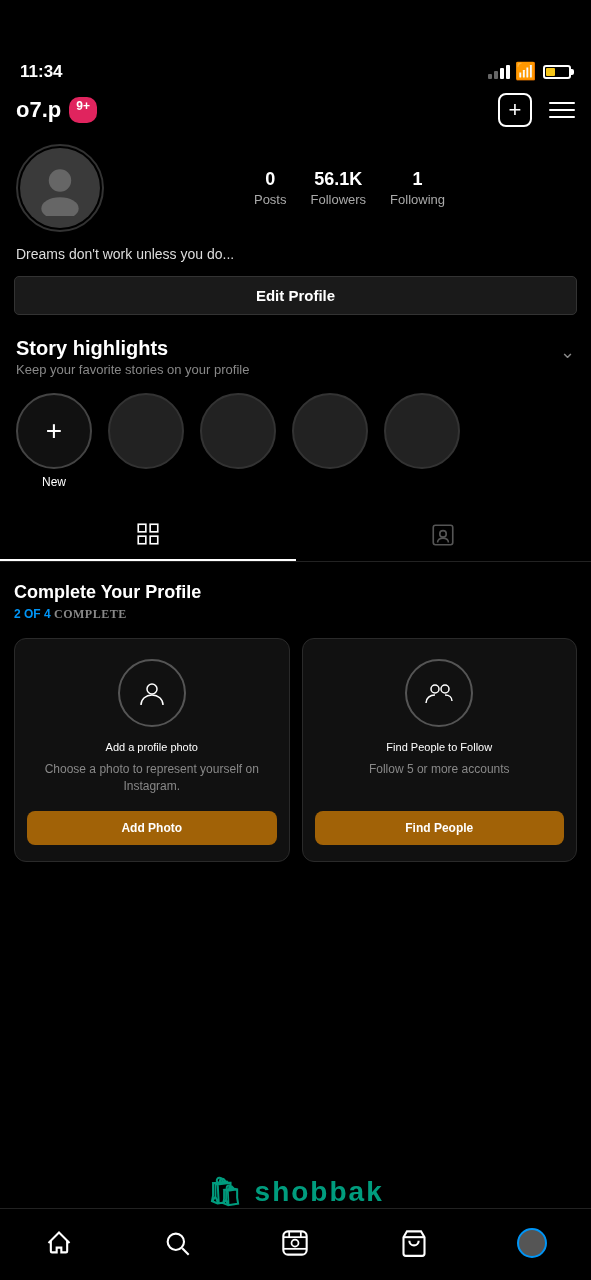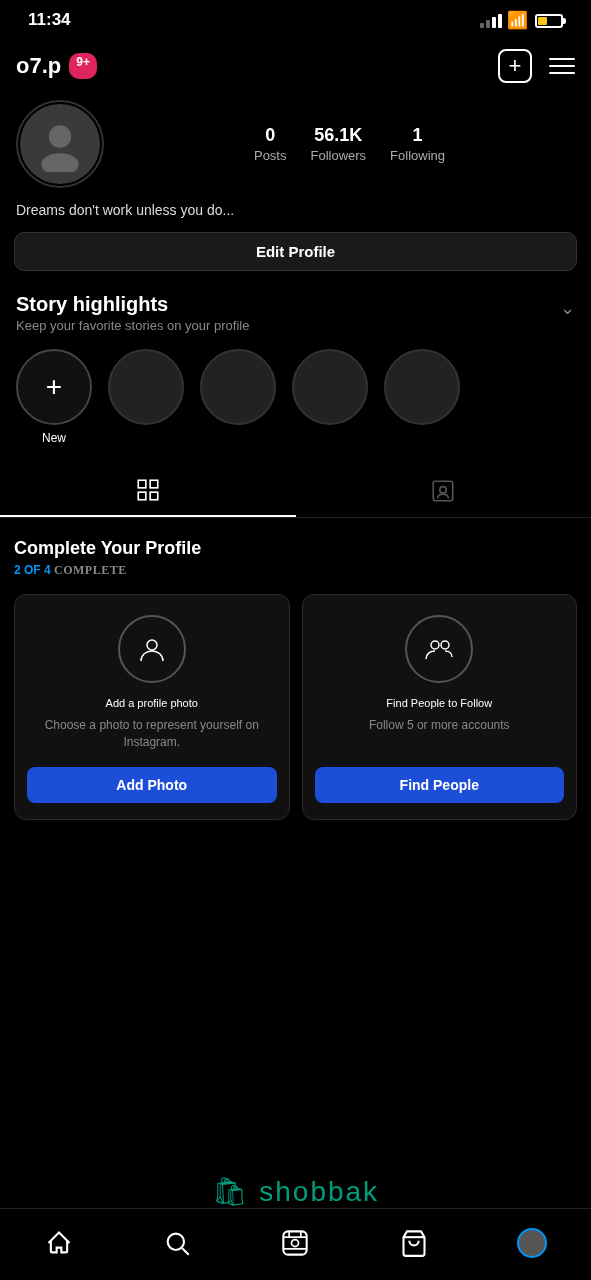--- a/index.html
+++ b/index.html
@@ -11,23 +11,24 @@
       width: 591px;
       min-height: 1280px;
       position: relative;
       overflow-x: hidden;
     }
 
     
     .status-bar {
       display: flex;
       justify-content: space-between;
-      align-items: flex-start;
-      padding: 10px 28px 6px;
+      align-items: flex-end;
+      padding: 10px 20px 6px;
       height: 44px;
+      margin-top: 44px;
     }
     .status-time { font-size: 17px; font-weight: 600; }
     .status-icons { display: flex; align-items: center; gap: 6px; }
     .signal-bars { display: flex; align-items: flex-end; gap: 2px; }
     .signal-bar { background: #fff; width: 4px; border-radius: 1px; }
     .signal-bar:nth-child(1) { height: 5px; opacity: 0.4; }
     .signal-bar:nth-child(2) { height: 8px; opacity: 0.4; }
     .signal-bar:nth-child(3) { height: 11px; }
     .signal-bar:nth-child(4) { height: 14px; }
     .battery {
@@ -100,21 +101,21 @@
 
     
     .edit-profile-btn {
       margin: 0 14px 16px;
       background: #1a1a1a;
       border: 1px solid #333;
       color: #fff;
       font-size: 15px;
       font-weight: 600;
       padding: 10px;
-      border-radius: 10px;
+      border-radius: 5px;
       width: calc(100% - 28px);
       cursor: pointer;
       text-align: center;
     }
 
     
     .story-highlights-header {
       display: flex;
       justify-content: space-between;
       align-items: flex-start;
@@ -179,23 +180,23 @@
     .card-icon-circle {
       width: 68px; height: 68px; border-radius: 50%;
       border: 2px solid #555;
       display: flex; align-items: center; justify-content: center;
       margin-bottom: 14px;
     }
     .card-icon-circle svg { width: 32px; height: 32px; stroke: #fff; fill: none; stroke-width: 1.5; }
     .card-title { font-size: 11px; font-weight: 400; margin-bottom: 8px; }
     .card-desc { font-size: 12px; color: #888; line-height: 1.4; margin-bottom: 16px; flex: 1; }
     .card-btn {
-      background: #1d4ed8;
+      background: #a16207;
       color: #fff;
-      font-size: 14px;
+      font-size: 12px;
       font-weight: 700;
       border: none;
       border-radius: 8px;
       padding: 10px 20px;
       cursor: pointer;
       width: 100%;
     }
 
     
     .bottom-nav {
@@ -222,21 +223,21 @@
       border: 2px solid #0095f6;
     }
 
     
     .watermark {
       position: fixed;
       bottom: 72px;
       left: 0; right: 0;
       text-align: center;
       font-size: 28px;
-      font-weight: 400;
+      font-weight: 700;
       color: #00b894;
       opacity: 0.85;
       letter-spacing: 2px;
       pointer-events: none;
     }
   </style>
 </head>
 <body>
 
 

